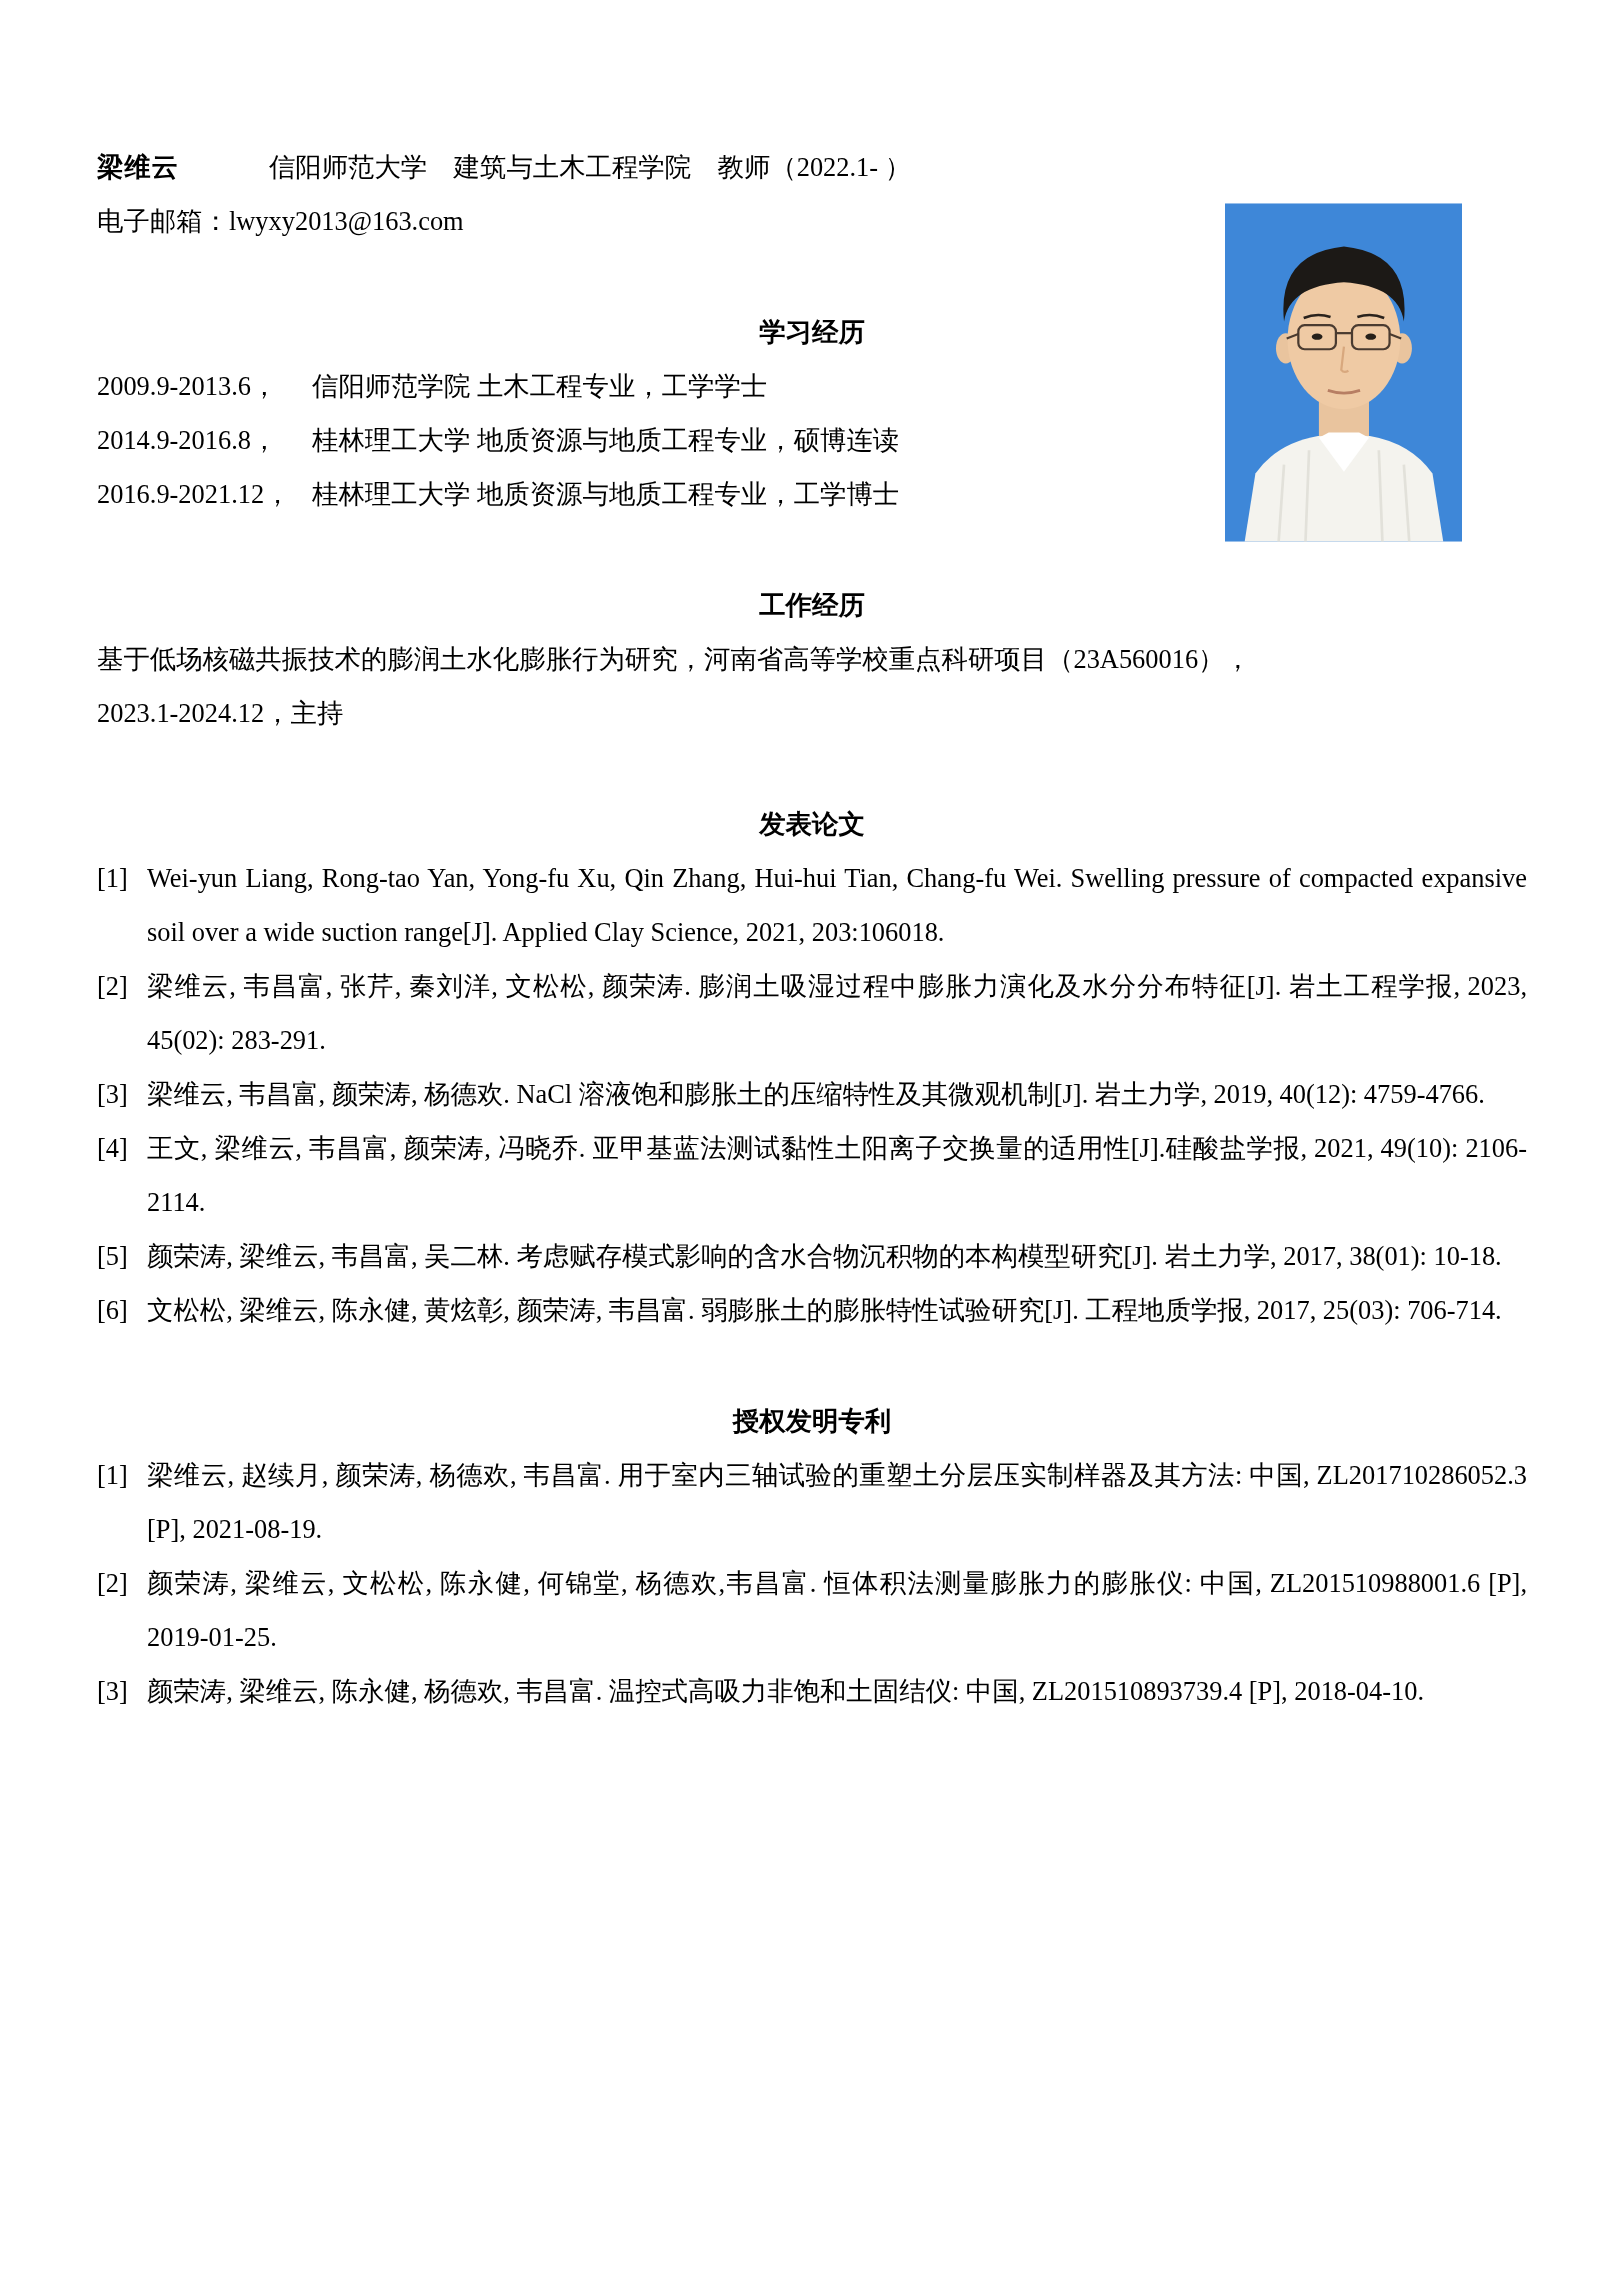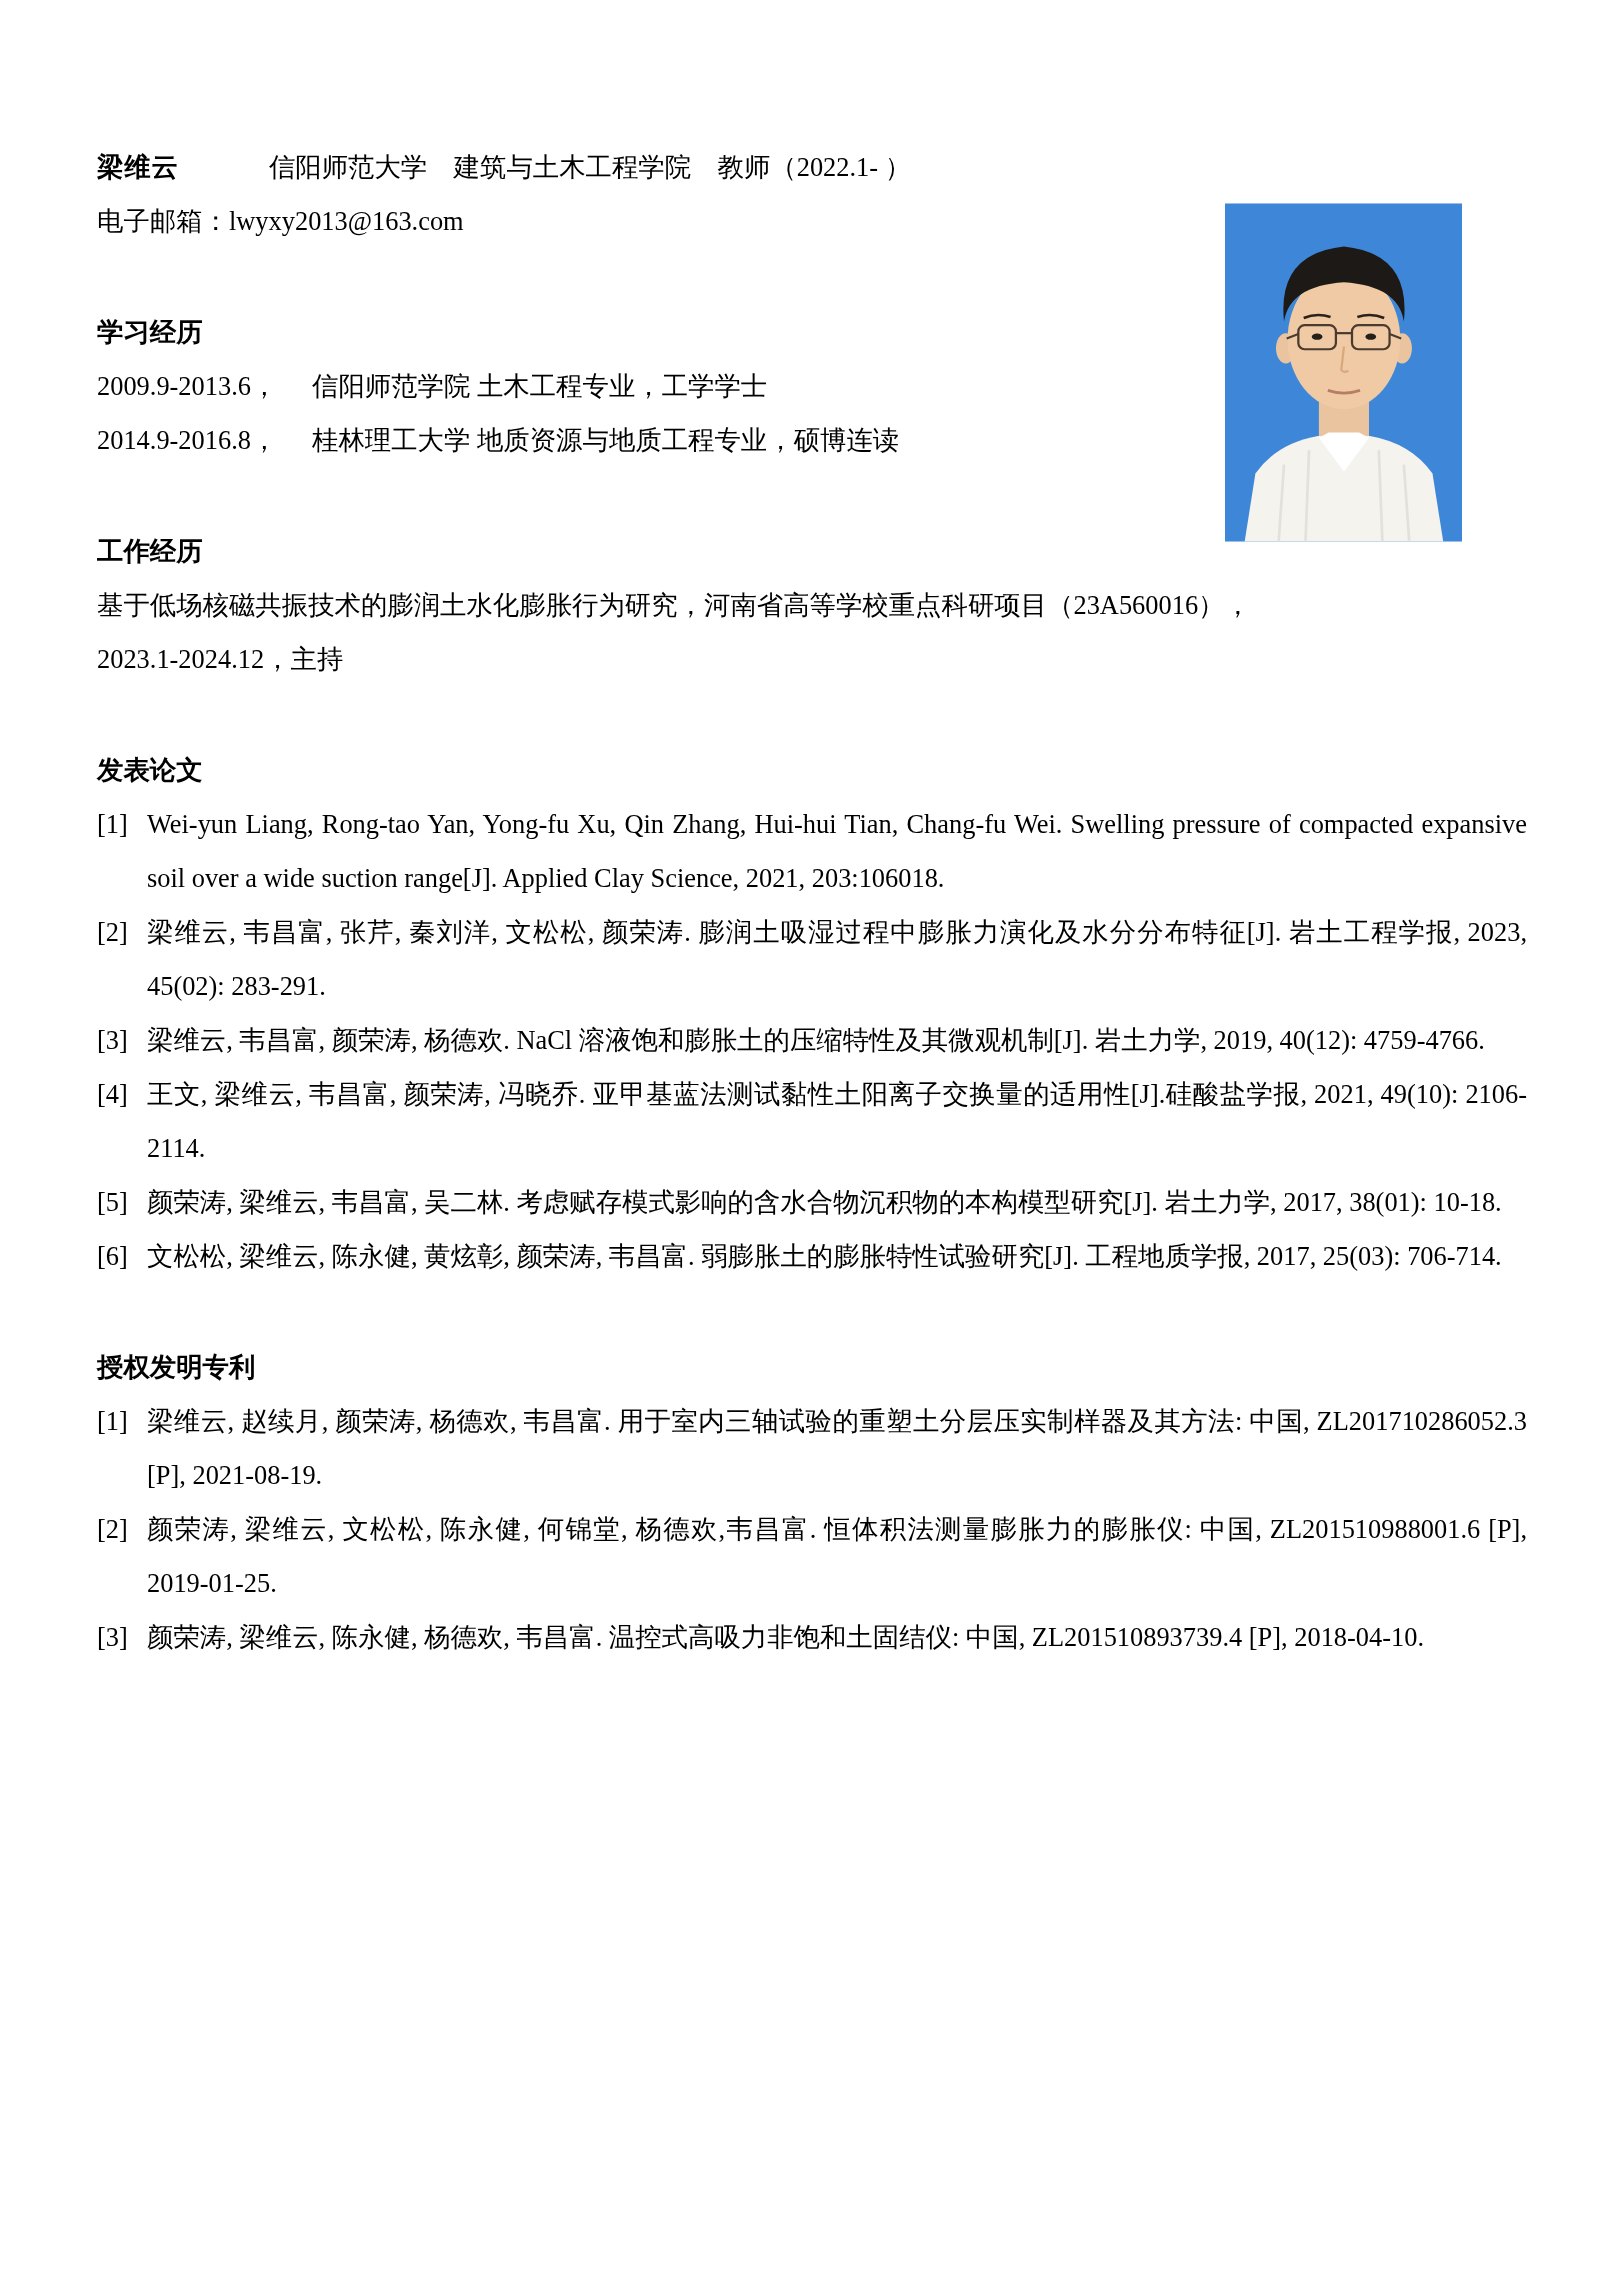--- a/index.html
+++ b/index.html
@@ -11,21 +11,21 @@
     box-sizing:border-box;
     padding:140px 93px 16px 97px;
     font-family:"Liberation Serif","DejaVu Serif",serif;
     font-size:26.4px;
     line-height:54px;
     color:#000000;
     overflow:hidden;
   }
   .header-row{white-space:nowrap;}
   .name{font-weight:bold;margin-right:90px;letter-spacing:0.9px;}
-  .sec-title{font-weight:bold;margin-top:57px;}
+  .sec-title{font-weight:bold;margin-top:57px;text-align:center;}
   .edu-line{white-space:nowrap;}
   .edu-date{display:inline-block;min-width:215px;}
   .para{text-align:justify;}
   .ref{display:flex;align-items:flex-start;}
   .ref-num{flex:none;width:50px;}
   .ref-text{flex:1;text-align:justify;}
   .photo{
     position:absolute;
     top:203px;
     right:158px;
@@ -80,20 +80,23 @@
     <span>电子邮箱：</span><span>lwyxy2013@163.com</span>
   </div>
 
   <div class="sec-title">学习经历</div>
   <div class="edu-line">
     <span class="edu-date">2009.9-2013.6，</span><span>信阳师范学院 土木工程专业，工学学士</span>
   </div>
   <div class="edu-line">
     <span class="edu-date">2014.9-2016.8，</span><span>桂林理工大学 地质资源与地质工程专业，硕博连读</span>
   </div>
+  <div class="edu-line">
+    <span class="edu-date">2016.9-2021.12，</span><span>桂林理工大学 地质资源与地质工程专业，工学博士</span>
+  </div>
 
   <div class="sec-title">工作经历</div>
 
   <div class="para">基于低场核磁共振技术的膨润土水化膨胀行为研究，河南省高等学校重点科研项目（23A560016），</div>
   <div class="para">2023.1-2024.12，主持</div>
 
   <div class="sec-title">发表论文</div>
   <div class="ref">
     <span class="ref-num">[1]</span>
     <div class="ref-text">Wei-yun Liang, Rong-tao Yan, Yong-fu Xu, Qin Zhang, Hui-hui Tian, Chang-fu Wei. Swelling pressure of compacted expansive soil over a wide suction range[J]. Applied Clay Science, 2021, 203:106018.</div>

